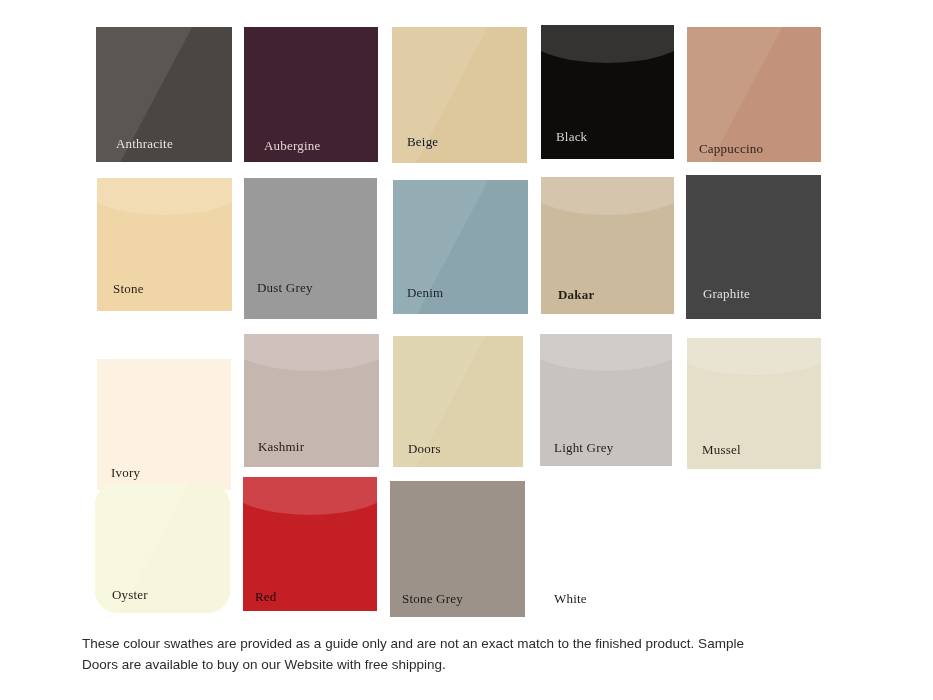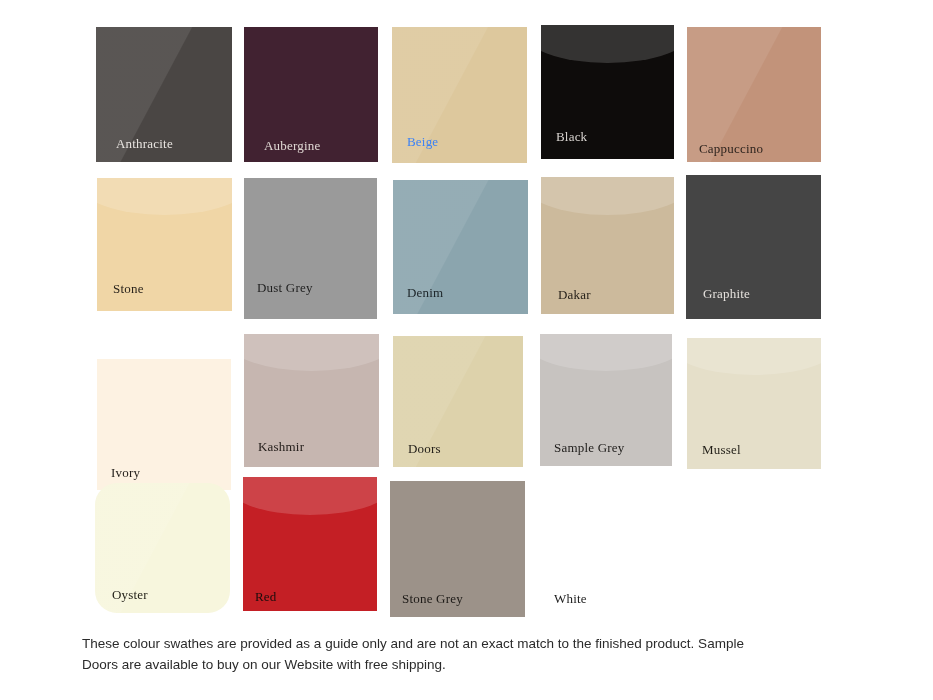--- a/index.html
+++ b/index.html
@@ -98,21 +98,21 @@
       <div class="sheen-diag"></div>
       <div class="label" style="left: 20px; top: 110px; color: rgb(232, 228, 224);">Anthracite</div>
     </div>
     <div class="swatch" style="left: 244px; top: 27px; width: 134px; height: 135px;">
       <div class="fill" style="background: rgb(65, 34, 49);"></div>
       <div class="label" style="left: 20px; top: 112px; color: rgb(224, 216, 212);">Aubergine</div>
     </div>
     <div class="swatch" style="left: 392px; top: 27px; width: 135px; height: 136px;">
       <div class="fill" style="background: rgb(221, 200, 157);"></div>
       <div class="sheen-diag"></div>
-      <div class="label" style="left: 15px; top: 108px; color: #3b82f6;">Beige</div>
+      <div class="label" style="left: 15px; top: 108px; color: #0f172a;">Beige</div>
     </div>
     <div class="swatch" style="left: 541px; top: 25px; width: 133px; height: 134px;">
       <div class="fill" style="background: rgb(14, 12, 11);"></div>
       <div class="sheen-curve"></div>
       <div class="label" style="left: 15px; top: 105px; color: rgb(216, 212, 208);">Black</div>
     </div>
     <div class="swatch" style="left: 687px; top: 27px; width: 134px; height: 135px;">
       <div class="fill" style="background: rgb(194, 147, 122);"></div>
       <div class="sheen-diag"></div>
       <div class="label" style="left: 12px; top: 115px; color: rgb(46, 36, 30);">Cappuccino</div>
@@ -127,21 +127,21 @@
       <div class="label" style="left: 13px; top: 103px; color: rgb(31, 31, 31);">Dust Grey</div>
     </div>
     <div class="swatch" style="left: 393px; top: 180px; width: 135px; height: 134px;">
       <div class="fill" style="background: rgb(139, 165, 174);"></div>
       <div class="sheen-diag"></div>
       <div class="label" style="left: 14px; top: 106px; color: rgb(28, 36, 40);">Denim</div>
     </div>
     <div class="swatch" style="left: 541px; top: 177px; width: 133px; height: 137px;">
       <div class="fill" style="background: rgb(204, 186, 156);"></div>
       <div class="sheen-curve"></div>
-      <div class="label" style="left: 17px; top: 111px; color: rgb(36, 31, 24);">Dakar</div>
+      <div class="label" style="left: 17px; top: 111px; color: rgb(36, 31, 24); font-weight: bold;">Dakar</div>
     </div>
     <div class="swatch" style="left: 686px; top: 175px; width: 135px; height: 144px;">
       <div class="fill" style="background: rgb(69, 69, 69);"></div>
       <div class="label" style="left: 17px; top: 112px; color: rgb(228, 224, 220);">Graphite</div>
     </div>
     <div class="swatch" style="left: 97px; top: 335px; width: 134px; height: 131px; margin-top: 24px;">
       <div class="fill" style="background: rgb(253, 242, 226);"></div>
       <div class="label" style="left: 14px; top: 107px; color: rgb(32, 28, 24);">Ivory</div>
     </div>
     <div class="swatch" style="left: 244px; top: 334px; width: 135px; height: 133px;">
@@ -150,21 +150,21 @@
       <div class="label" style="left: 14px; top: 106px; color: rgb(34, 28, 25);">Kashmir</div>
     </div>
     <div class="swatch" style="left: 393px; top: 336px; width: 130px; height: 131px;">
       <div class="fill" style="background: rgb(221, 210, 171);"></div>
       <div class="sheen-diag"></div>
       <div class="label" style="left: 15px; top: 106px; color: rgb(36, 32, 26);">Doors</div>
     </div>
     <div class="swatch" style="left: 540px; top: 334px; width: 132px; height: 132px;">
       <div class="fill" style="background: rgb(199, 195, 192);"></div>
       <div class="sheen-curve"></div>
-      <div class="label" style="left: 14px; top: 107px; color: rgb(31, 29, 27);">Sample Grey</div>
+      <div class="label" style="left: 14px; top: 107px; color: rgb(31, 29, 27);">Light Grey</div>
     </div>
     <div class="swatch" style="left: 687px; top: 338px; width: 134px; height: 131px;">
       <div class="fill" style="background: rgb(229, 223, 201);"></div>
       <div class="sheen-curve"></div>
       <div class="label" style="left: 15px; top: 105px; color: rgb(34, 31, 24);">Mussel</div>
     </div>
     <div class="swatch" style="left: 95px; top: 483px; width: 135px; height: 130px; border-radius: 22px;">
       <div class="fill" style="background: rgb(247, 246, 221);"></div>
       <div class="sheen-diag"></div>
       <div class="label" style="left: 17px; top: 105px; color: rgb(32, 30, 22);">Oyster</div>

